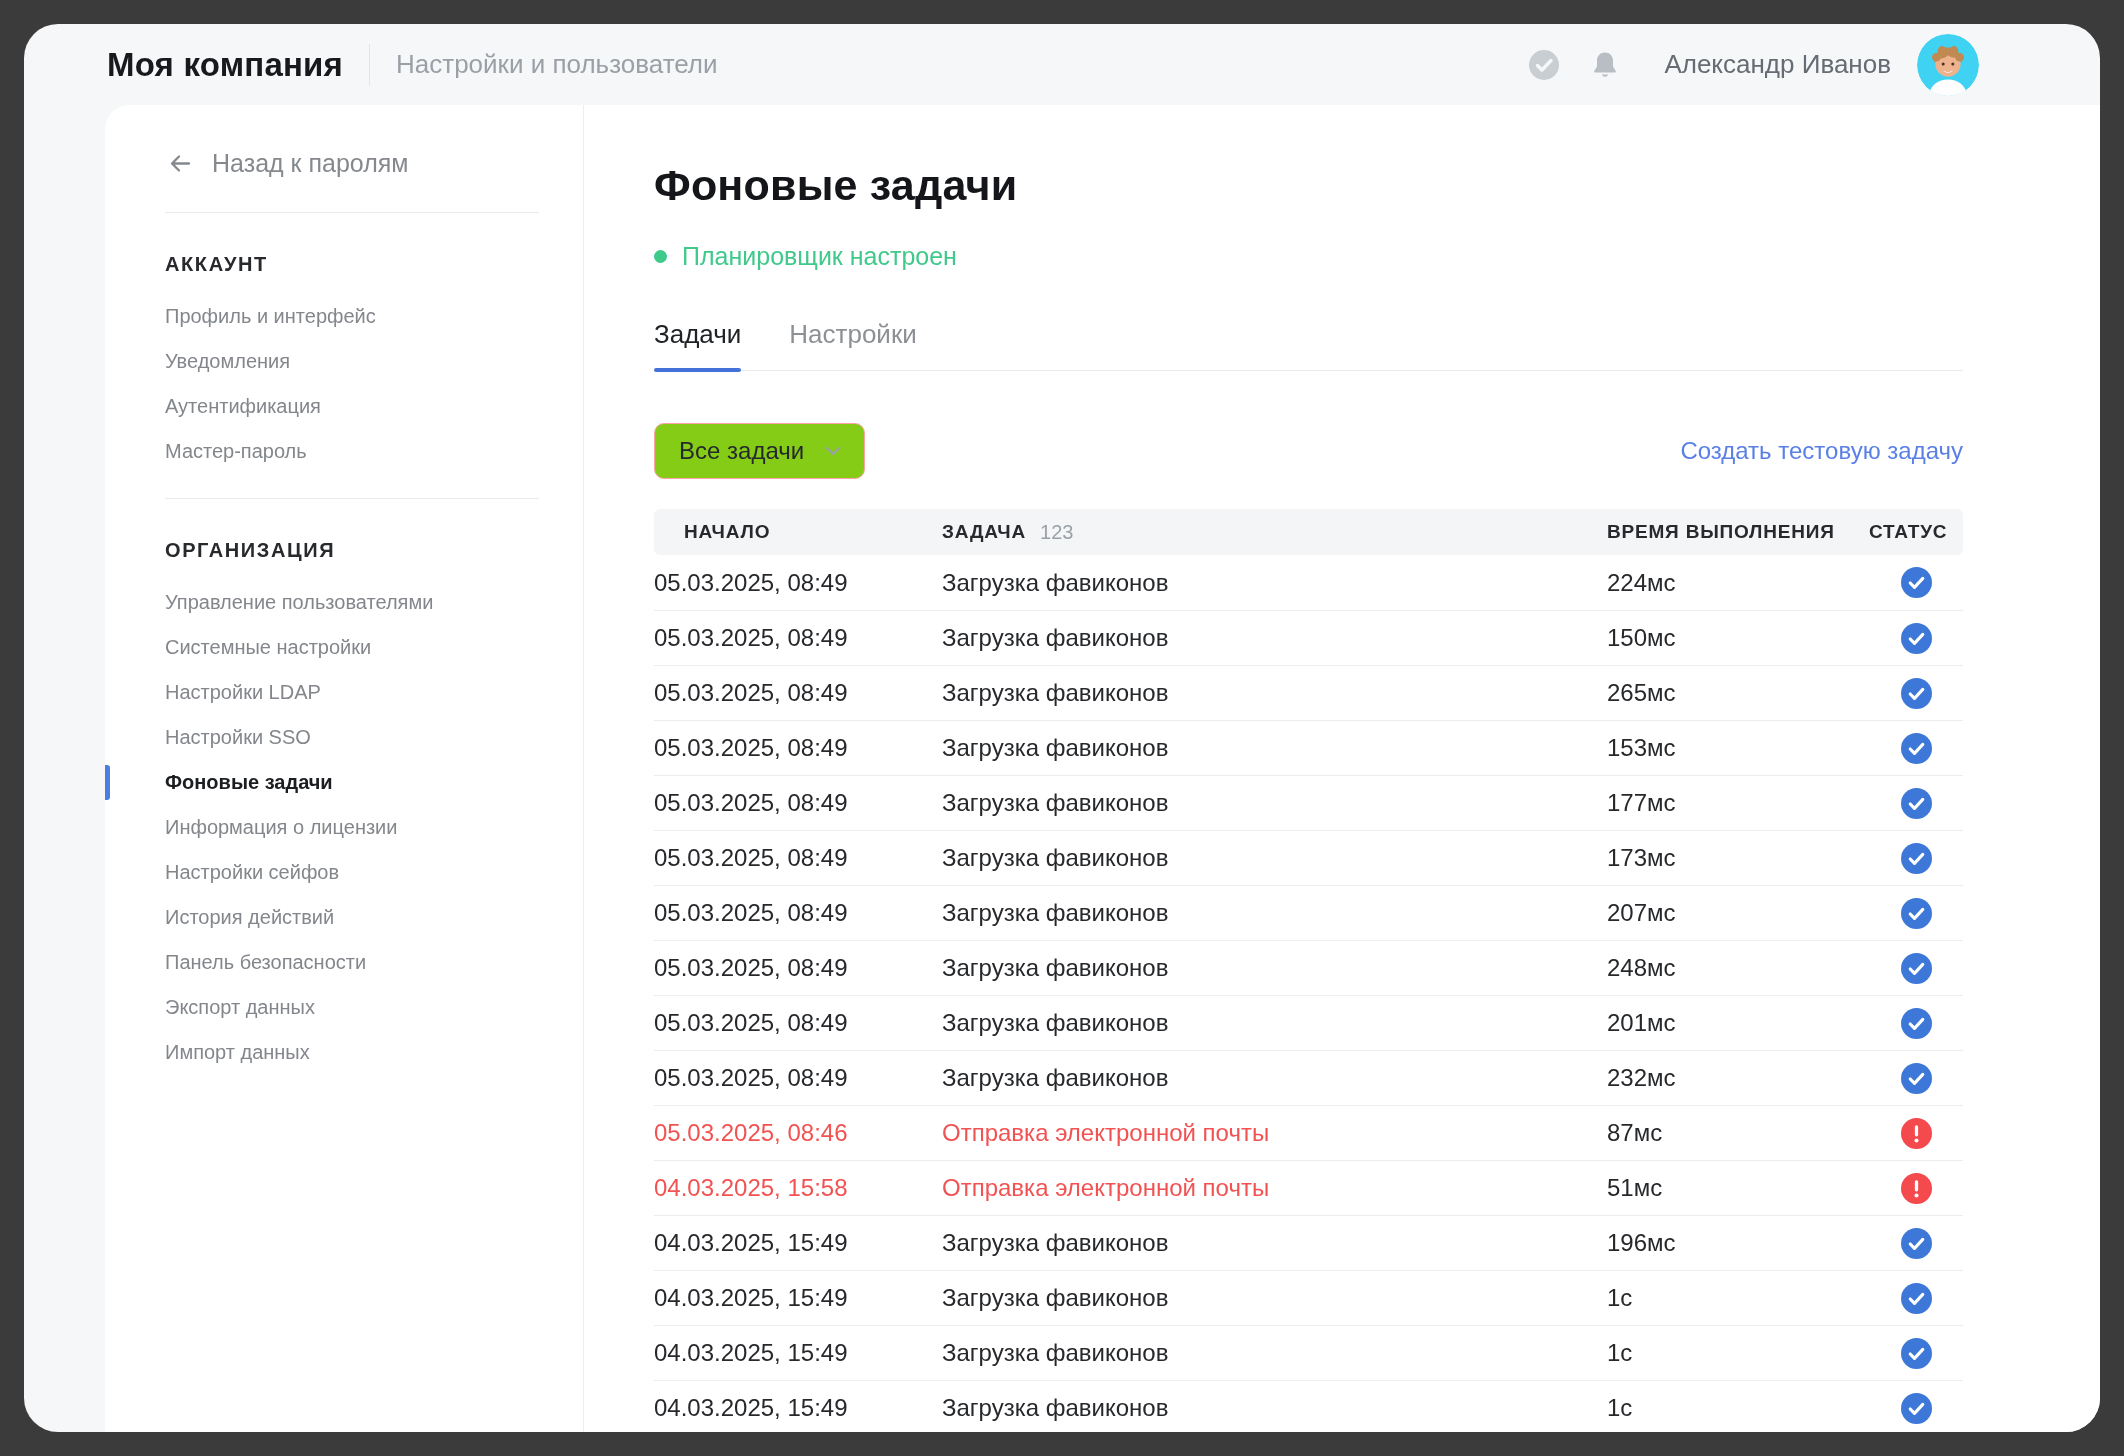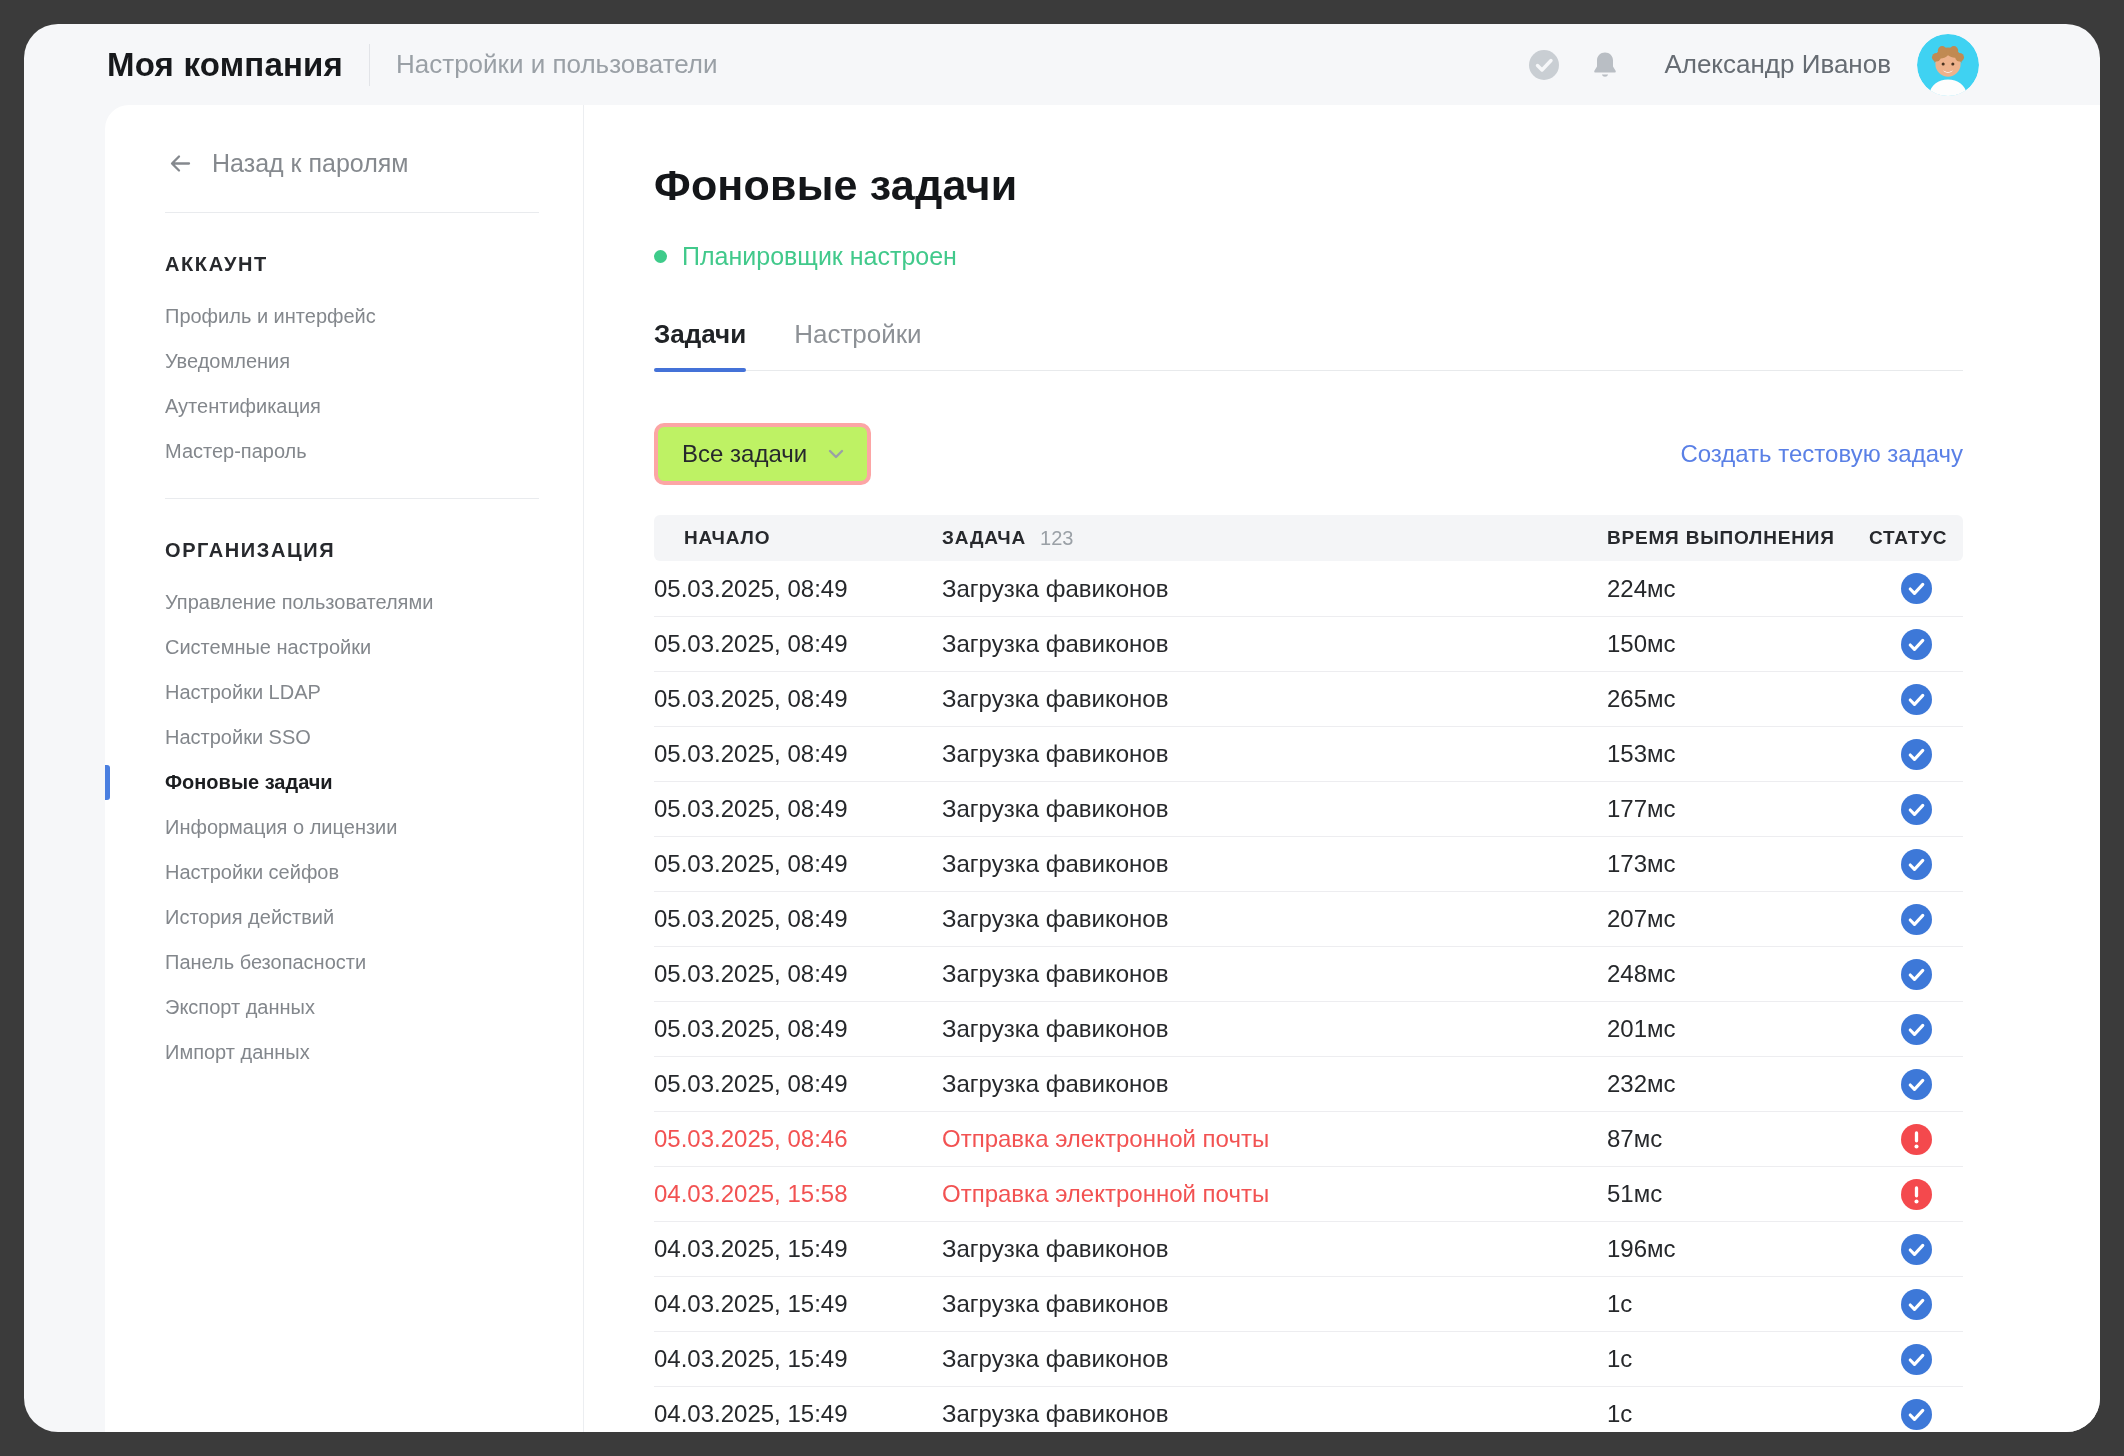--- a/index.html
+++ b/index.html
@@ -41,26 +41,26 @@
     background:#4a7fe0;border-radius:0 3px 3px 0;
   }
   
   .main{flex:1;padding:0 137px 0 70px;box-sizing:border-box;min-width:0;}
   .page-title{margin:0;margin-top:56px;font-size:43px;font-weight:700;color:#141619;letter-spacing:.2px;}
   .scheduler-status{margin-top:32px;display:flex;align-items:center;gap:15px;}
   .status-dot{width:13px;height:13px;border-radius:50%;background:#3ecb8a;}
   .status-text{font-size:25px;color:#41c98b;}
   .tabs{margin-top:48px;display:flex;gap:48px;border-bottom:1px solid #e8eaec;}
   .tab{position:relative;font-size:26px;color:#8d9196;padding-bottom:20px;cursor:pointer;}
-  .tab.active{color:#202326;font-weight:700;text-align:center;}
+  .tab.active{color:#202326;font-weight:400;text-align:center;}
   .tab.active::after{content:"";position:absolute;left:0;right:0;bottom:-2px;height:4px;background:#4472d8;border-radius:2px;}
   .toolbar{margin-top:52px;display:flex;align-items:center;justify-content:space-between;}
   .filter-btn{
-    display:flex;align-items:center;gap:18px;background:#bef264;
-    border:4px solid #fca5a5;border-radius:10px;padding:13px 20px 13px 24px;
+    display:flex;align-items:center;gap:18px;background:#84cc16;
+    border:1px solid #fca5a5;border-radius:10px;padding:13px 20px 13px 24px;
     font-size:24px;color:#26282c;cursor:pointer;font-family:inherit;
   }
   .link-btn{font-size:24px;color:#5a80e6;cursor:pointer;background:none;border:none;font-family:inherit;padding:0;}
   
   .task-table{margin-top:30px;}
   .t-head{
     height:46px;background:#f4f5f7;border-radius:6px;
     display:flex;align-items:center;padding-left:30px;box-sizing:border-box;
     font-size:19px;font-weight:700;letter-spacing:.8px;color:#27292d;
   }

